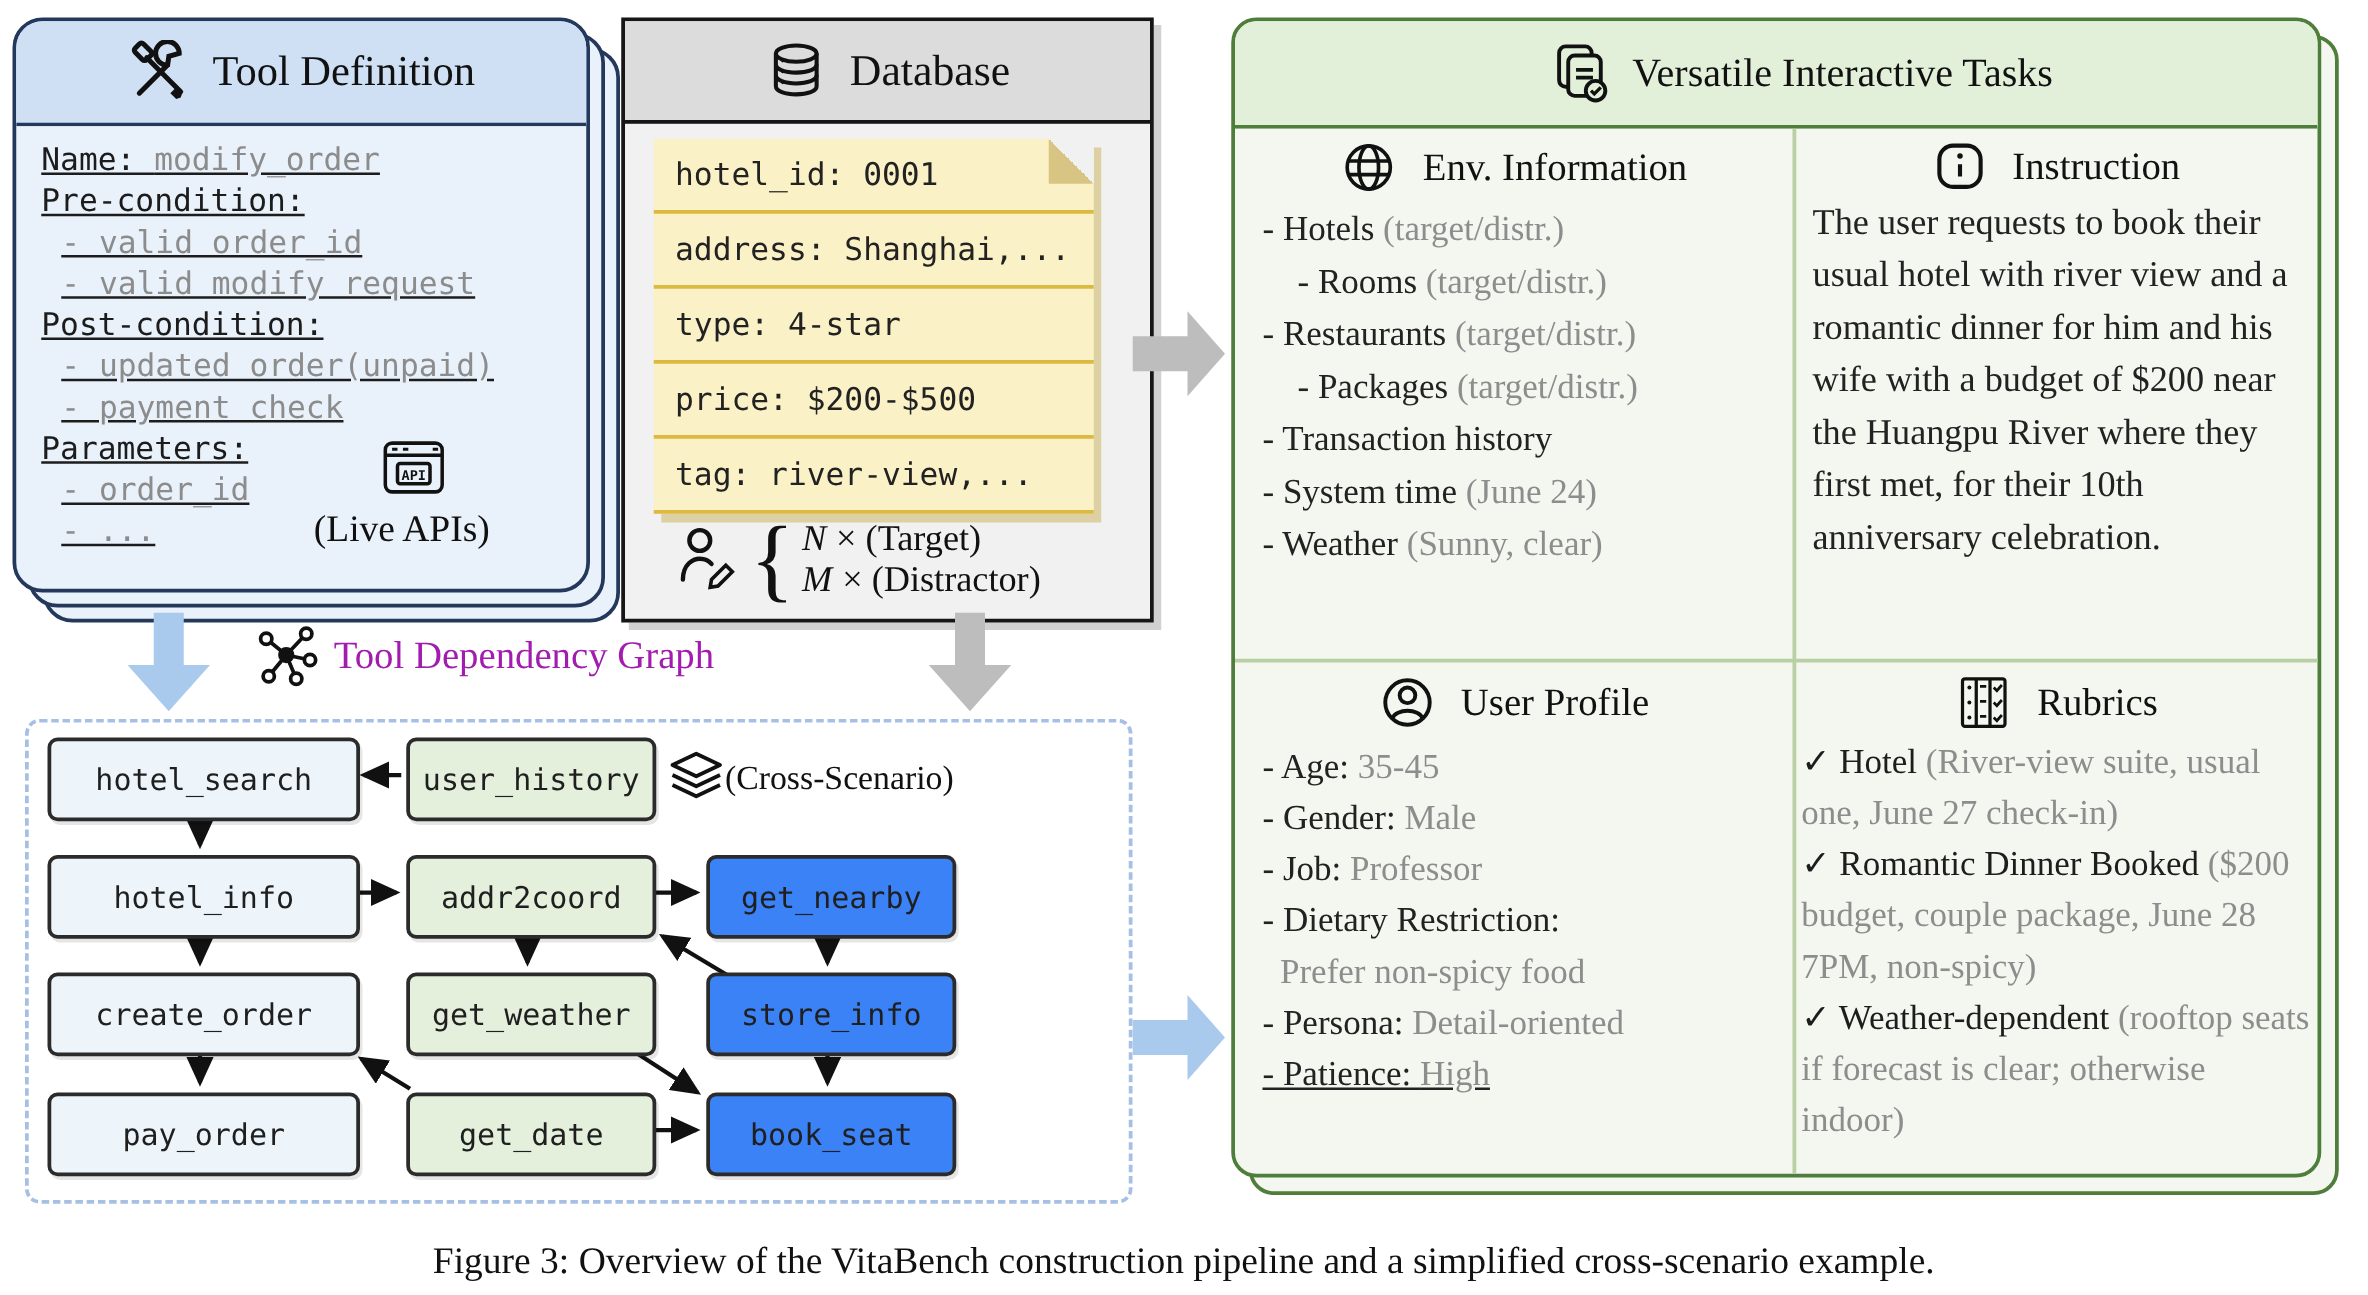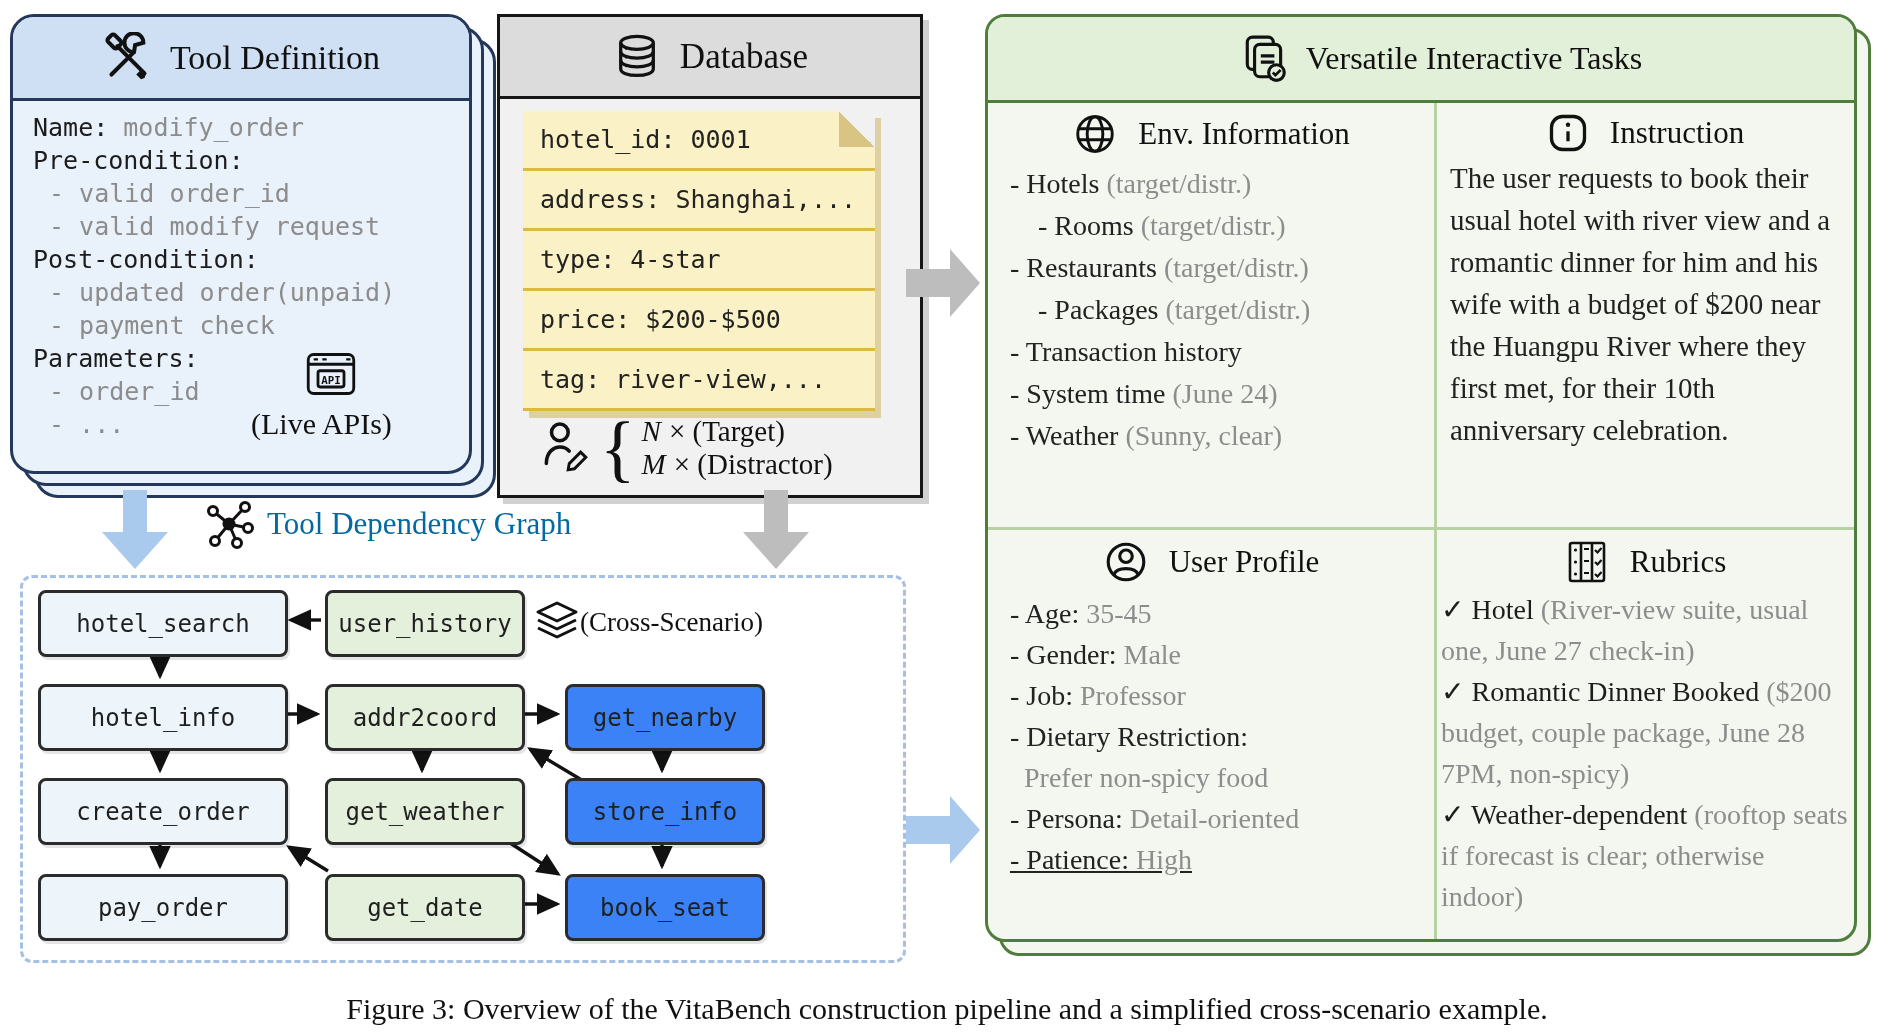--- a/index.html
+++ b/index.html
@@ -10,21 +10,21 @@
   
   .card-back{position:absolute;width:456px;height:454px;border:3px solid #24385c;border-radius:24px;background:#e9f1fa;}
   .tb1{left:22px;top:26px;}
   .tb2{left:34px;top:38px;}
   .tooldef{position:absolute;left:10px;top:14px;width:456px;height:454px;border:3px solid #24385c;
            border-radius:24px;background:#e9f1fa;}
   .tooldef-header{height:81px;background:#cfe0f5;border-bottom:3px solid #24385c;border-radius:21px 21px 0 0;
                   display:flex;align-items:center;justify-content:center;gap:16px;}
   .panel-title{font-size:34px;color:#111;}
   .tooldef-body{padding:10px 0 0 20px;}
-  .tline{font-family:"DejaVu Sans Mono","Liberation Mono",monospace;font-size:25px;line-height:33px;white-space:pre;color:#1c1c1c;}
+  .tline{font-family:"DejaVu Sans Mono","Liberation Mono",monospace;font-size:25px;line-height:33px;white-space:pre;color:#1c1c1c;text-decoration:underline;}
   .tline .tk{color:#1c1c1c;}
   .tline .tv{color:#8c8c8c;}
   .tline.ind{padding-left:16px;}
   .live-apis{position:absolute;left:238px;top:390px;font-size:30px;color:#111;}
 
   
   .db{position:absolute;left:497px;top:14px;width:420px;height:478px;border:3px solid #161616;background:#f1f1f1;
       box-shadow:6px 6px 0 rgba(0,0,0,0.18);}
   .db-header{height:79px;background:#dcdcdc;border-bottom:3px solid #161616;display:flex;align-items:center;justify-content:center;gap:18px;}
   .db-title{font-size:35px;color:#111;}
@@ -37,21 +37,21 @@
   .db-counts{position:absolute;left:38px;top:396px;display:flex;align-items:center;}
   .brace{font-size:74px;line-height:70px;color:#111;margin:0 6px 0 10px;font-family:"Liberation Serif",serif;}
   .count-line{font-size:29px;line-height:33px;color:#111;}
   .count-line i{font-family:"Liberation Serif",serif;padding-right:8px;}
 
   
   .flow-arrow{position:absolute;}
 
   
   .graph-title{position:absolute;left:203px;top:498px;display:flex;align-items:center;gap:12px;}
-  .graph-title span{font-size:31px;color:#0369a1;}
+  .graph-title span{font-size:31px;color:#a21caf;}
   .dash-box{position:absolute;left:20px;top:575px;width:880px;height:382px;border:3px dashed #a6bfe4;border-radius:12px;}
   .gnode{position:absolute;border:3px solid #2b2b2b;border-radius:8px;display:flex;align-items:center;justify-content:center;
          font-family:"DejaVu Sans Mono","Liberation Mono",monospace;font-size:24px;color:#1f1f1f;
          box-shadow:2px 3px 0 rgba(0,0,0,0.10);background:#fff;}
   .nb{background:#edf5fb;}
   .ng{background:#e4efdc;}
   .no{background:#3b82f6;}
   .edges{position:absolute;left:0;top:560px;pointer-events:none;}
   .cross{position:absolute;left:534px;top:600px;display:flex;align-items:center;}
   .cross span{font-size:27px;color:#111;}

